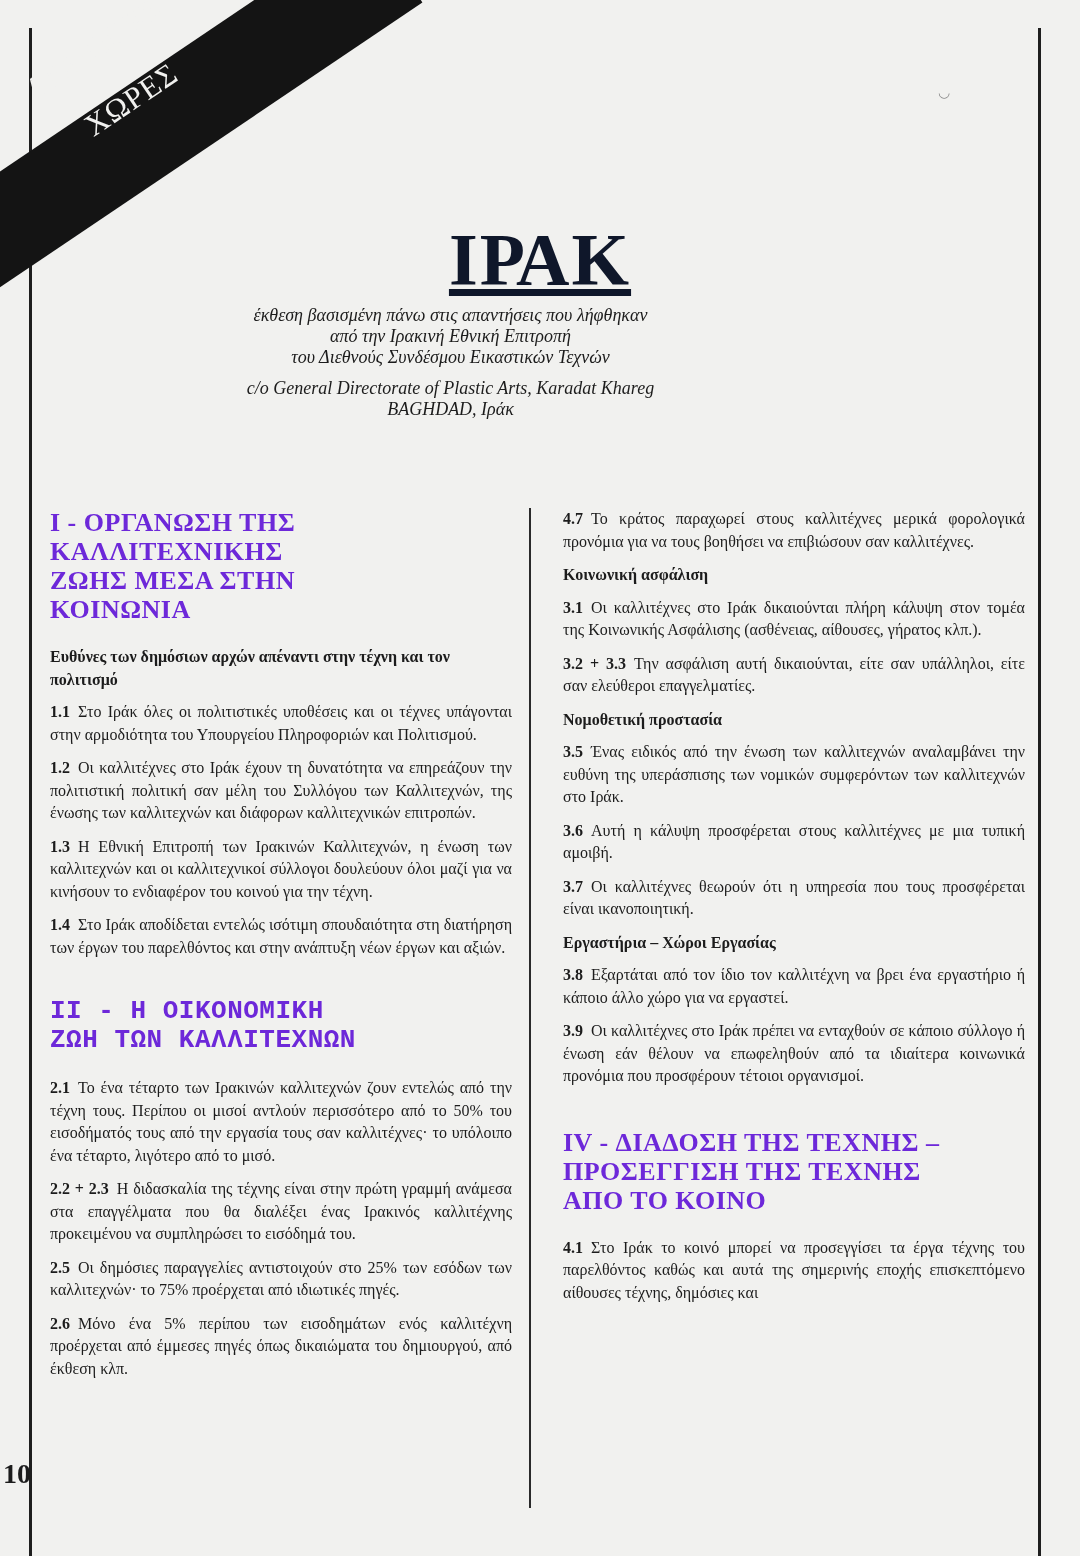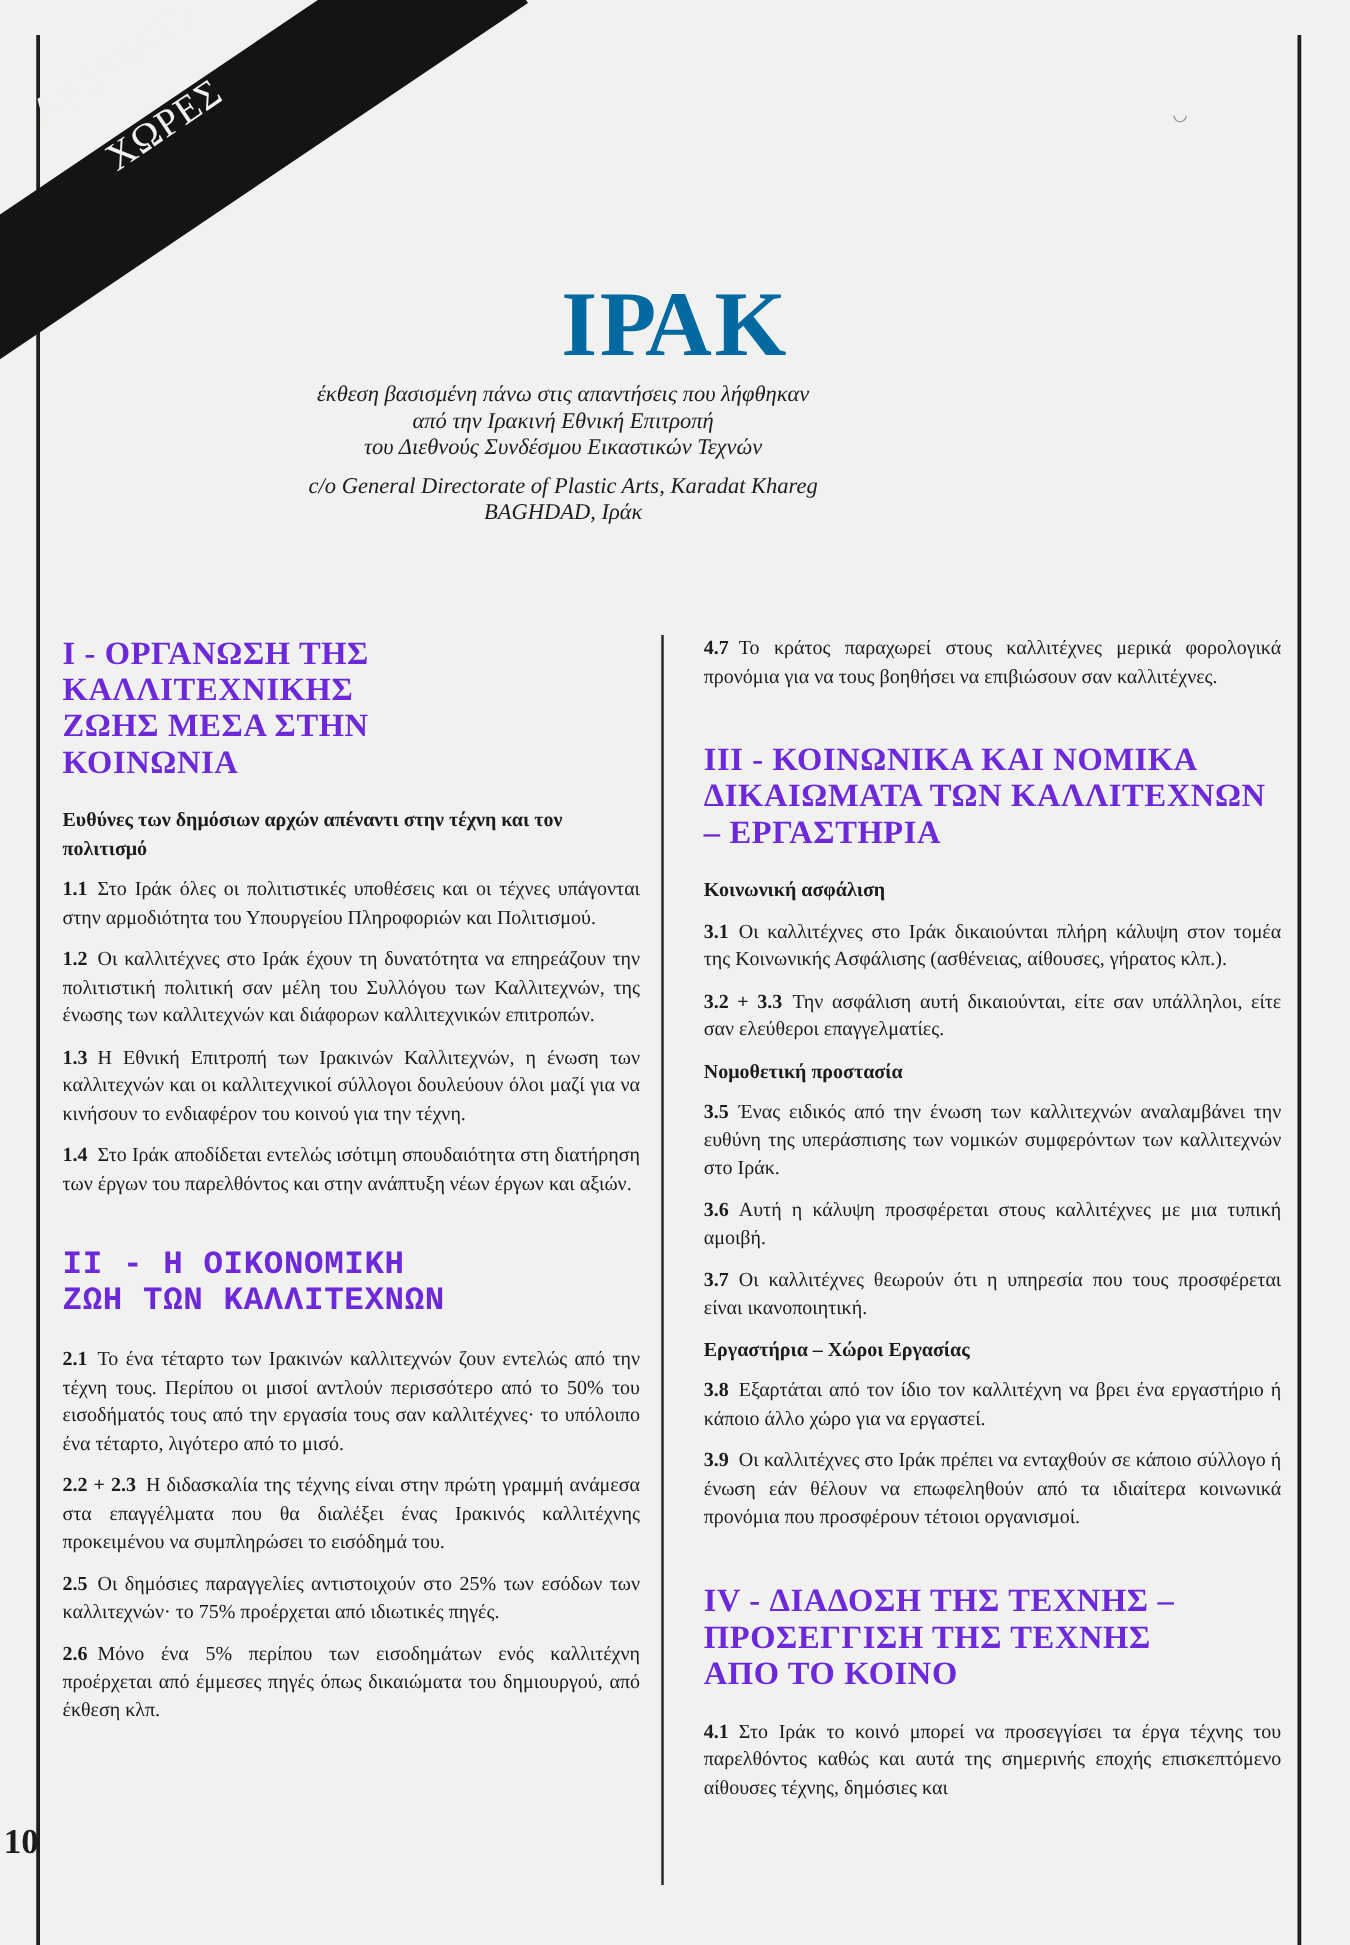--- a/index.html
+++ b/index.html
@@ -20,21 +20,21 @@
     position: absolute; color: #f1f1ef; font-weight: normal;
     font-size: 31px; letter-spacing: 1px; transform: rotate(-34deg); transform-origin: left bottom;
     white-space: nowrap;
   }
   .banner-line1 { left: 38px; top: 72px; }
   .banner-line2 { left: 98px; top: 108px; }
   .page-mark { position: absolute; left: 938px; top: 84px; font-size: 14px; color: #8a8a8a; }
 
   .title {
     position: absolute; left: 0; width: 1080px; top: 218px; text-align: center;
-    font-size: 74px; font-weight: bold; letter-spacing: 2px; color: #0369a1;
+    font-size: 74px; font-weight: bold; letter-spacing: 2px; color: #0f172a; text-decoration: underline;
   }
   .subtitle {
     position: absolute; left: 0; width: 901px; top: 305px; text-align: center;
     font-style: italic; font-size: 18px; line-height: 21px;
   }
   .subtitle .addr { margin-top: 10px; }
 
   .column { position: absolute; width: 462px; font-size: 16px; line-height: 22.5px; }
   .col-left { left: 50px; top: 508px; }
   .col-right { left: 563px; top: 508px; }
@@ -81,21 +81,20 @@
   <h2 class="section" style="margin-top:38px; width:320px;font-family:Liberation Mono, monospace;">II - Η ΟΙΚΟΝΟΜΙΚΗ ΖΩΗ ΤΩΝ ΚΑΛΛΙΤΕΧΝΩΝ</h2>
   <p class="item"><span class="num">2.1</span><span>Το ένα τέταρτο των Ιρακινών καλλιτεχνών ζουν εντελώς από την τέχνη τους. Περίπου οι μισοί αντλούν περισσότερο από το 50% του εισοδήματός τους από την εργασία τους σαν καλλιτέχνες· το υπόλοιπο ένα τέταρτο, λιγότερο από το μισό.</span></p>
   <p class="item"><span class="num">2.2 + 2.3</span><span>Η διδασκαλία της τέχνης είναι στην πρώτη γραμμή ανάμεσα στα επαγγέλματα που θα διαλέξει ένας Ιρακινός καλλιτέχνης προκειμένου να συμπληρώσει το εισόδημά του.</span></p>
   <p class="item"><span class="num">2.5</span><span>Οι δημόσιες παραγγελίες αντιστοιχούν στο 25% των εσόδων των καλλιτεχνών· το 75% προέρχεται από ιδιωτικές πηγές.</span></p>
   <p class="item"><span class="num">2.6</span><span>Μόνο ένα 5% περίπου των εισοδημάτων ενός καλλιτέχνη προέρχεται από έμμεσες πηγές όπως δικαιώματα του δημιουργού, από έκθεση κλπ.</span></p>
 </div>
 
 <div class="column col-right">
   <p class="item"><span class="num">4.7</span><span>Το κράτος παραχωρεί στους καλλιτέχνες μερικά φορολογικά προνόμια για να τους βοηθήσει να επιβιώσουν σαν καλλιτέχνες.</span></p>
 
-  <h2 class="section" style="margin-top:40px;">III - ΚΟΙΝΩΝΙΚΑ ΚΑΙ ΝΟΜΙΚΑ ΔΙΚΑΙΩΜΑΤΑ ΤΩΝ ΚΑΛΛΙΤΕΧΝΩΝ – ΕΡΓΑΣΤΗΡΙΑ</h2>
   <div class="subhead">Κοινωνική ασφάλιση</div>
   <p class="item"><span class="num">3.1</span><span>Οι καλλιτέχνες στο Ιράκ δικαιούνται πλήρη κάλυψη στον τομέα της Κοινωνικής Ασφάλισης (ασθένειας, αίθουσες, γήρατος κλπ.).</span></p>
   <p class="item"><span class="num">3.2 + 3.3</span><span>Την ασφάλιση αυτή δικαιούνται, είτε σαν υπάλληλοι, είτε σαν ελεύθεροι επαγγελματίες.</span></p>
   <div class="subhead">Νομοθετική προστασία</div>
   <p class="item"><span class="num">3.5</span><span>Ένας ειδικός από την ένωση των καλλιτεχνών αναλαμβάνει την ευθύνη της υπεράσπισης των νομικών συμφερόντων των καλλιτεχνών στο Ιράκ.</span></p>
   <p class="item"><span class="num">3.6</span><span>Αυτή η κάλυψη προσφέρεται στους καλλιτέχνες με μια τυπική αμοιβή.</span></p>
   <p class="item"><span class="num">3.7</span><span>Οι καλλιτέχνες θεωρούν ότι η υπηρεσία που τους προσφέρεται είναι ικανοποιητική.</span></p>
   <div class="subhead">Εργαστήρια – Χώροι Εργασίας</div>
   <p class="item"><span class="num">3.8</span><span>Εξαρτάται από τον ίδιο τον καλλιτέχνη να βρει ένα εργαστήριο ή κάποιο άλλο χώρο για να εργαστεί.</span></p>
   <p class="item"><span class="num">3.9</span><span>Οι καλλιτέχνες στο Ιράκ πρέπει να ενταχθούν σε κάποιο σύλλογο ή ένωση εάν θέλουν να επωφεληθούν από τα ιδιαίτερα κοινωνικά προνόμια που προσφέρουν τέτοιοι οργανισμοί.</span></p>

